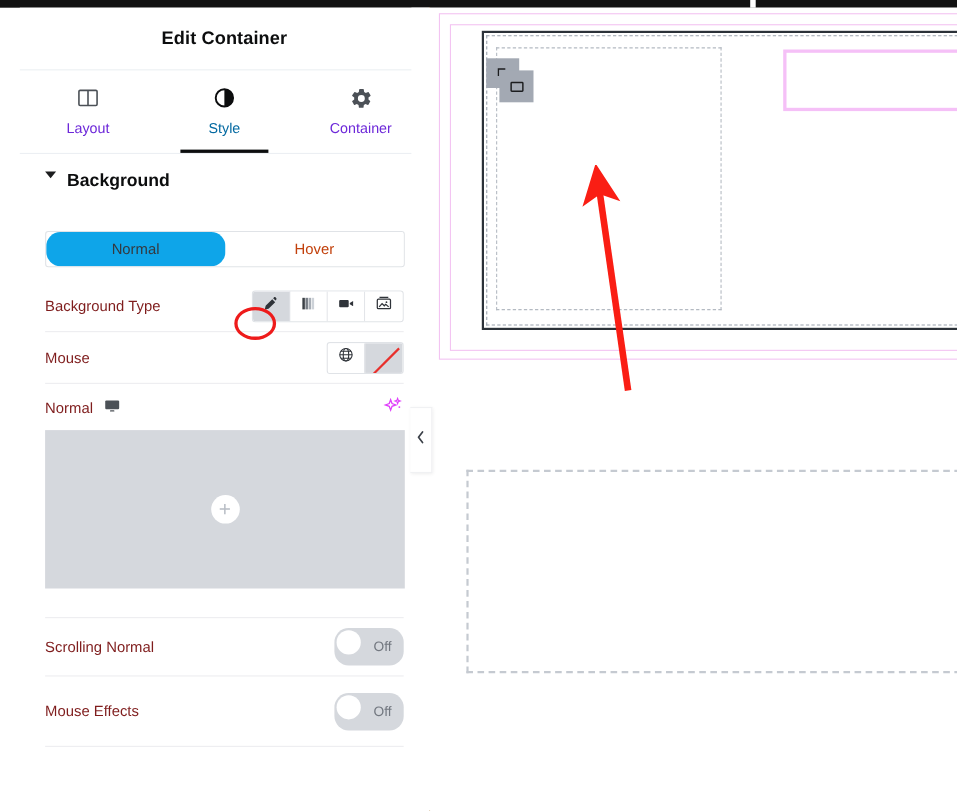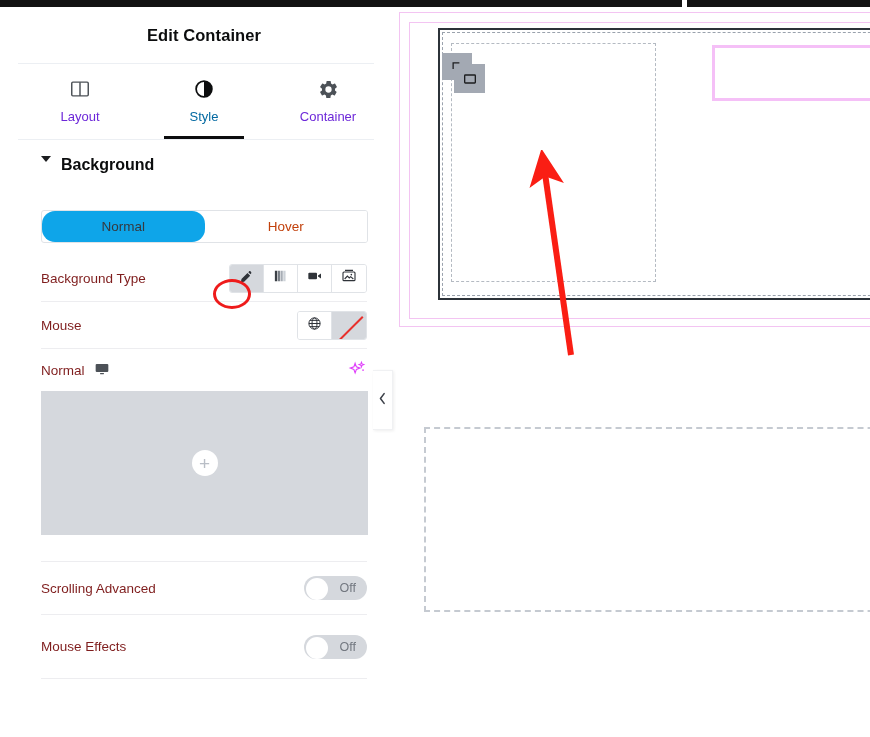--- a/index.html
+++ b/index.html
@@ -146,21 +146,21 @@
     cursor: pointer;
   }
   .plus-circle {
     width: 26px; height: 26px; border-radius: 50%; background: #ffffff;
     display: flex; align-items: center; justify-content: center;
     color: #b9bec6; font-size: 19px; line-height: 1; font-weight: 300;
   }
 
   
   .switch {
-    width: 63px; height: 24px; border-radius: 13px; background: #d5d8dd;
+    width: 63px; height: 34px; border-radius: 13px; background: #d5d8dd;
     display: flex; align-items: center; position: relative; cursor: pointer;
   }
   .switch .knob {
     position: absolute; left: 2px; top: 2px;
     width: 22px; height: 22px; border-radius: 50%; background: #ffffff;
   }
   .switch .state {
     position: absolute; right: 11px;
     font-size: 12.5px; color: #737880;
   }
@@ -386,21 +386,21 @@
         </span>
       </div>
 
       <div class="img-box">
         <span class="plus-circle">+</span>
       </div>
 
       <div class="hr" style="margin-top:26px;"></div>
 
       <div class="row" style="min-height:52px;">
-        <span class="row-label">Scrolling Advanced</span>
+        <span class="row-label">Scrolling Normal</span>
         <div class="switch">
           <span class="knob"></span>
           <span class="state">Off</span>
         </div>
       </div>
 
       <div class="hr"></div>
 
       <div class="row" style="min-height:63px;justify-content:space-between;">
         <span class="row-label">Mouse Effects</span>

